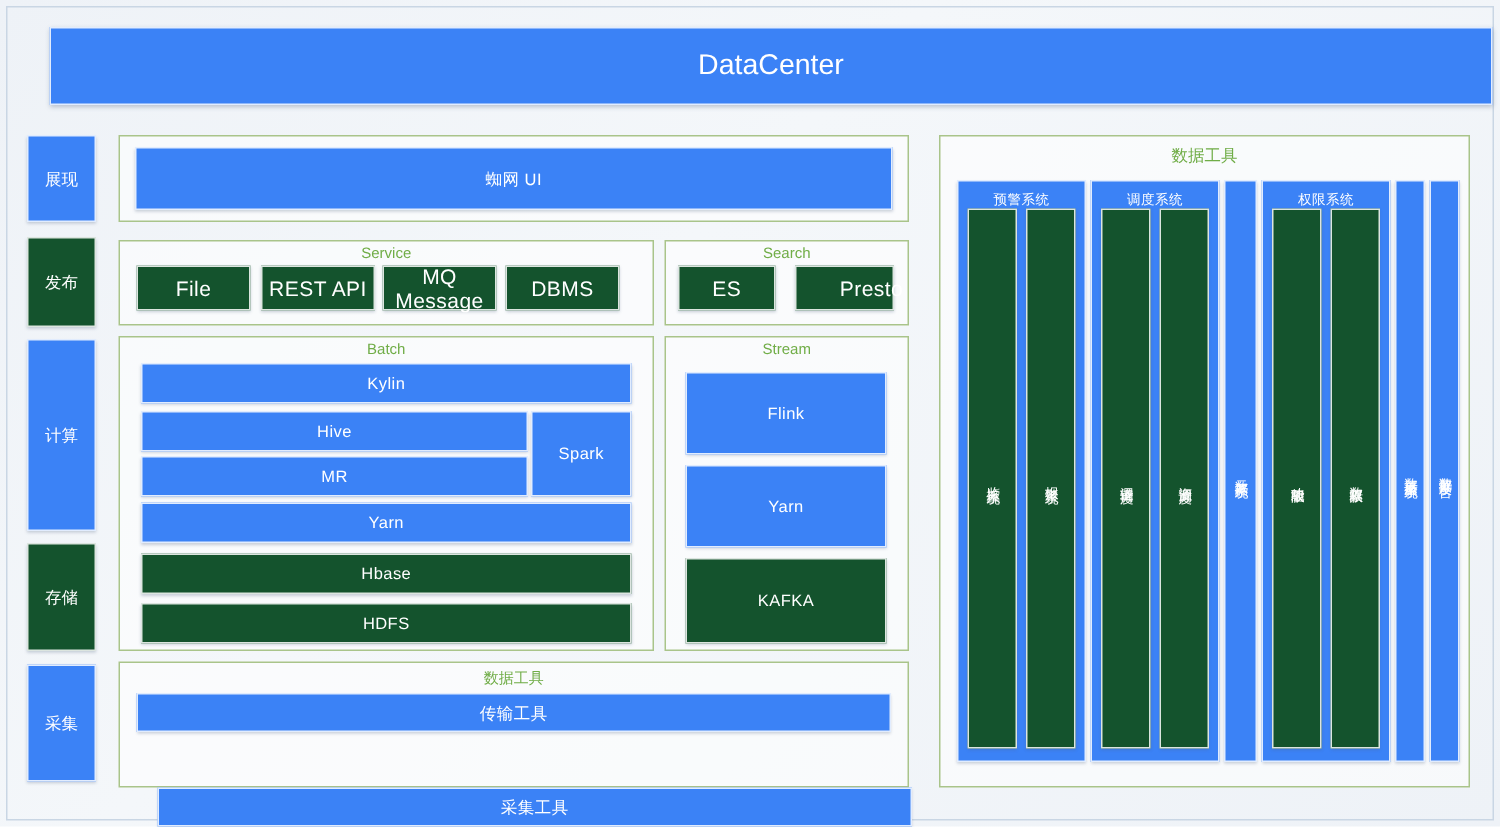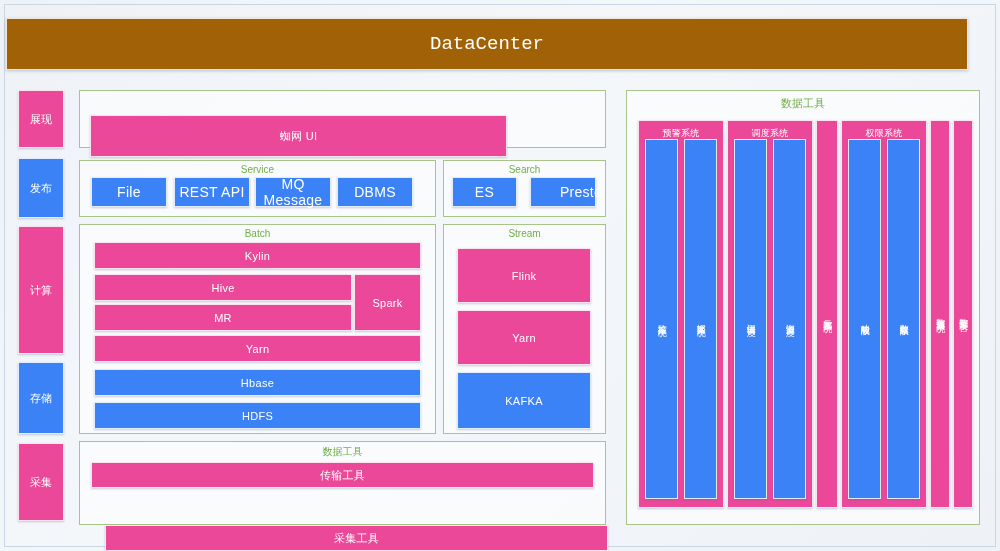--- a/index.html
+++ b/index.html
@@ -16,43 +16,42 @@
   }
   
   .blk{
     position:absolute;box-sizing:border-box;
     display:flex;align-items:center;justify-content:center;
     color:#ffffff;text-align:center;
     border:1px solid rgba(255,255,255,.85);
     box-shadow:0 1px 2px rgba(80,100,130,.30);
     letter-spacing:.3px;
   }
-  .dark{background:#ec4899;text-align:right;}
-  .light{background:#3b82f6;}
+  .dark{background:#3b82f6;text-align:right;}
+  .light{background:#14532d;}
   .grp{
     position:absolute;box-sizing:border-box;
     border:1px solid #a9c48a;background:rgba(255,255,255,.55);
   }
   .grp-title{
     position:absolute;left:0;right:0;top:3px;
     text-align:center;color:#70ad47;font-size:10px;
   }
   .vert{
     writing-mode:vertical-rl;text-orientation:upright;
     letter-spacing:1px;line-height:1.05;
   }
   
   #title-bar{
-    position:absolute;left:6px;top:18px;width:962px;height:52px;
-    background:#a16207;color:#fff;font-size:19px;
+    position:absolute;left:33px;top:18px;width:962px;height:52px;
+    background:#3b82f6;color:#fff;font-size:19px;
     display:flex;align-items:center;justify-content:center;
     border:1px solid rgba(255,255,255,.85);
     box-shadow:0 1px 3px rgba(80,100,130,.35);
     box-sizing:border-box;
-    font-family:Liberation Mono, monospace;
   }
   
   .side{
     position:absolute;left:18px;width:46px;box-sizing:border-box;
     display:flex;align-items:center;justify-content:center;
     color:#fff;font-size:11px;
     border:1px solid rgba(255,255,255,.85);
     box-shadow:0 1px 2px rgba(80,100,130,.30);
   }
   .fs9{font-size:9px;}
@@ -79,21 +78,21 @@
   </div>
   <div class="side light" style="top:362px;height:72px;">
     <span>存储</span>
   </div>
   <div class="side dark" style="top:443px;height:78px;font-family:Liberation Serif, serif;">
     <span>采集</span>
   </div>
 
   <div class="grp" style="left:79px;top:90px;width:527px;height:58px;">
   </div>
-  <div class="blk dark fs11" style="left:90px;top:98px;width:417px;height:42px;margin-top:17px;">
+  <div class="blk dark fs11" style="left:90px;top:98px;width:505px;height:42px;">
     <span>蜘网 UI</span>
   </div>
 
   <div class="grp" style="left:79px;top:160px;width:357px;height:57px;">
     <div class="grp-title">Service</div>
   </div>
   <div class="blk light fs10" style="left:91px;top:177px;width:76px;height:30px;">
     <span>File</span>
   </div>
   <div class="blk light fs10" style="left:174px;top:177px;width:76px;height:30px;">

